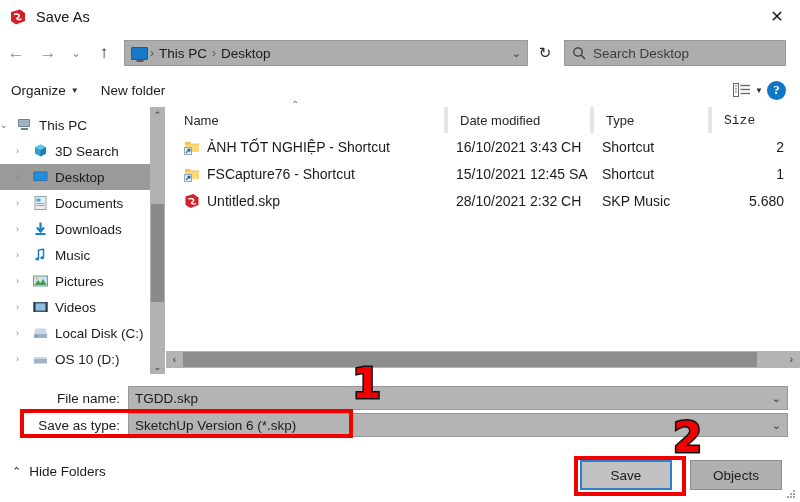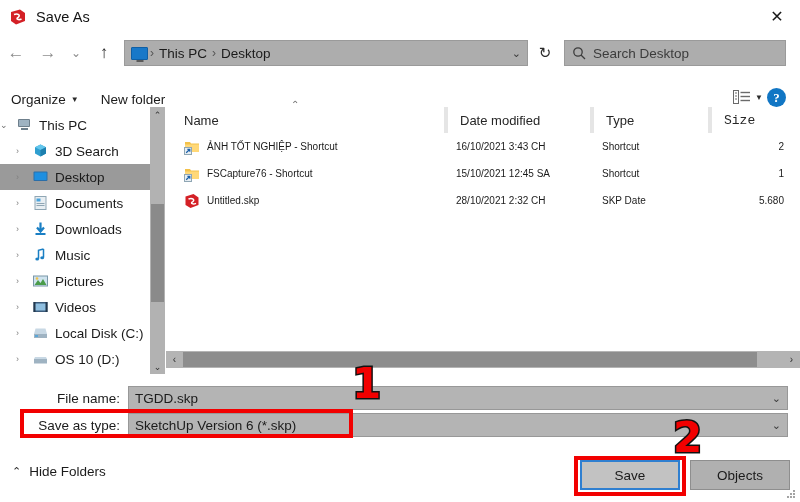--- a/index.html
+++ b/index.html
@@ -78,21 +78,21 @@
     margin-left: 4px; height: 26px; width: 222px;
     background: #adadad; border: 1px solid #9a9a9a;
     display: flex; align-items: center; padding: 0 7px; gap: 7px;
     font-size: 13.5px; color: #3c3c3c;
   }
   .search-icon { display: block; }
 
   
   .cmdbar {
     position: absolute; left: 0; top: 73px; width: 800px; height: 34px;
-    display: flex; align-items: flex-end; font-size: 13.5px;
+    display: flex; align-items: center; font-size: 13.5px;
   }
   .cmd-item { padding: 0 11px; display: flex; align-items: center; gap: 5px; }
   .cmd-caret { font-size: 8px; color: #2b2b2b; }
   .cmd-right { margin-left: auto; display: flex; align-items: center; gap: 4px; padding-right: 14px; }
   .view-icon { display: block; }
   .help-icon {
     width: 19px; height: 19px; border-radius: 50%;
     background: #1176c4; color: #fff; font-size: 13px; font-weight: bold;
     display: flex; align-items: center; justify-content: center;
     font-family: "Liberation Serif", serif;
@@ -140,21 +140,21 @@
   .col-header .col { position: relative; height: 26px; display: flex; align-items: center; }
   .col + .col { border-left: 4px solid #e5e5e5; }
   .col-name  { width: 278px; padding-left: 18px; }
   .col-date  { width: 146px; padding-left: 12px; }
   .col-type  { width: 118px; padding-left: 12px; }
   .col-size  { width: 92px;  padding-left: 12px; font-family: Liberation Mono, monospace; }
   .sort-caret {
     position: absolute; left: 125px; top: -8px; font-size: 10px; color: #6f6f6f;
   }
   .frow {
-    height: 27px; display: flex; align-items: center; font-size: 10px;
+    height: 27px; display: flex; align-items: center; font-size: 14px;
   }
   .fc-name { width: 278px; padding-left: 18px; display: flex; align-items: center; gap: 7px; white-space: nowrap; }
   .fc-date { width: 146px; padding-left: 12px; }
   .fc-type { width: 118px; padding-left: 12px; }
   .fc-size { width: 92px;  padding-right: 16px; text-align: right; }
   .ficon { width: 16px; height: 16px; flex: none; display: block; }
 
   .hscroll {
     position: absolute; left: 166px; bottom: 6px; width: 634px; height: 17px;
     background: #b4b4b4; display: flex; align-items: center;
@@ -183,21 +183,21 @@
   .fval { white-space: nowrap; }
   .fcaret { margin-left: auto; font-size: 11px; color: #3a3a3a; }
 
   .hide-folders {
     position: absolute; left: 12px; top: 84px; display: flex; align-items: center;
     gap: 8px; font-size: 13.5px;
   }
   .hf-chev { font-size: 11px; color: #2b2b2b; }
 
   .btn {
-    position: absolute; top: 80px; height: 30px; width: 100px;
+    position: absolute; top: 80px; height: 30px; width: 92px;
     background: #b0b0b0; border: 1px solid #8e8e8e;
     display: flex; align-items: center; justify-content: center;
     font-size: 13.5px; color: #1b1b1b;
   }
   .btn-save { left: 580px; border: 2px solid #2f7fd0; background: #c2c2c2; }
   .btn-cancel { left: 690px; }
 
   .grip {
     position: absolute; right: 3px; bottom: 2px; width: 12px; height: 12px;
   }
@@ -443,21 +443,21 @@
 
       <div class="frow">
         <span class="fc-name">
           <svg class="ficon" viewBox="0 0 16 16">
             <path d="M1.5 3.5 L9.5 1 L14.5 4.5 L14.5 12 L6.5 15 L1.5 12 Z" fill="#d42026"></path>
             <path d="M4.5 6 C8.5 4.5 11.5 7 8.5 8.8 C6 10.2 9 11.8 12 10.3" fill="none" stroke="#fff" stroke-width="1.5"></path>
           </svg>
           <span>Untitled.skp</span>
         </span>
         <span class="fc-date">28/10/2021 2:32 CH</span>
-        <span class="fc-type">SKP Date</span>
+        <span class="fc-type">SKP Music</span>
         <span class="fc-size">5.680</span>
       </div>
     </div>
 
     <div class="hscroll">
       <span class="hs-arrow">‹</span>
       <span class="hs-track">
         <span class="hs-thumb"></span>
       </span>
       <span class="hs-arrow">›</span>

